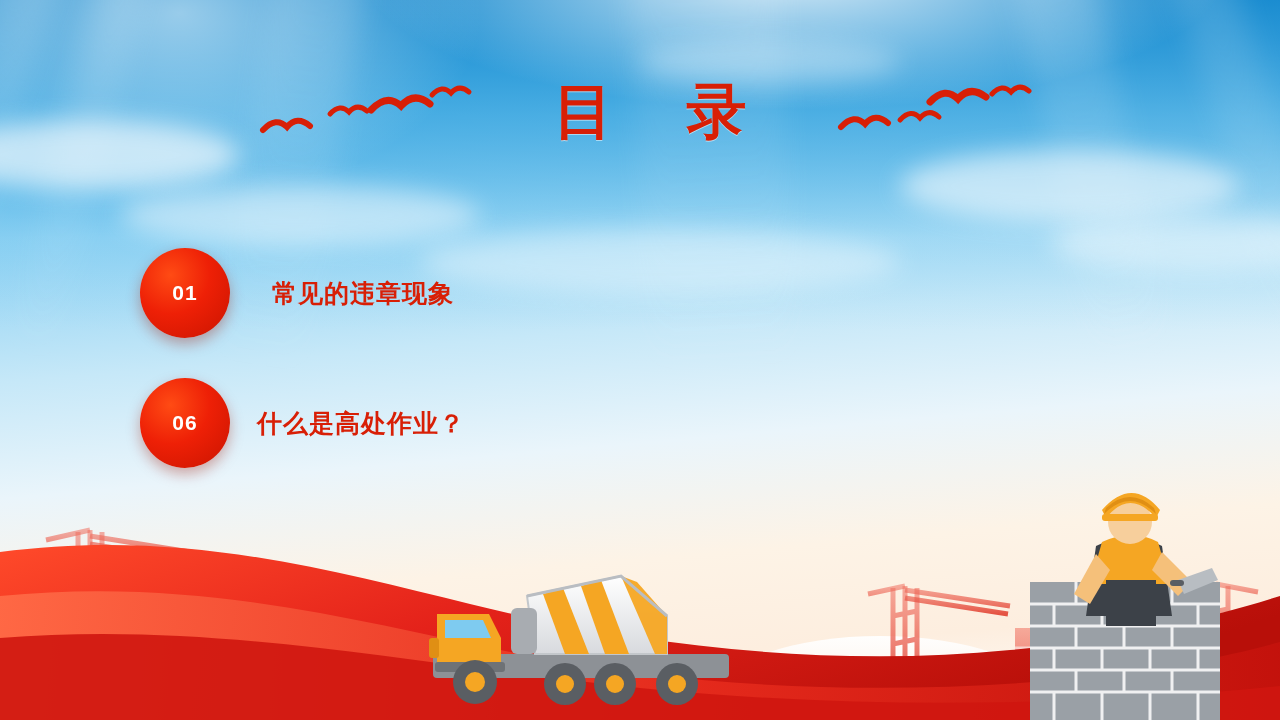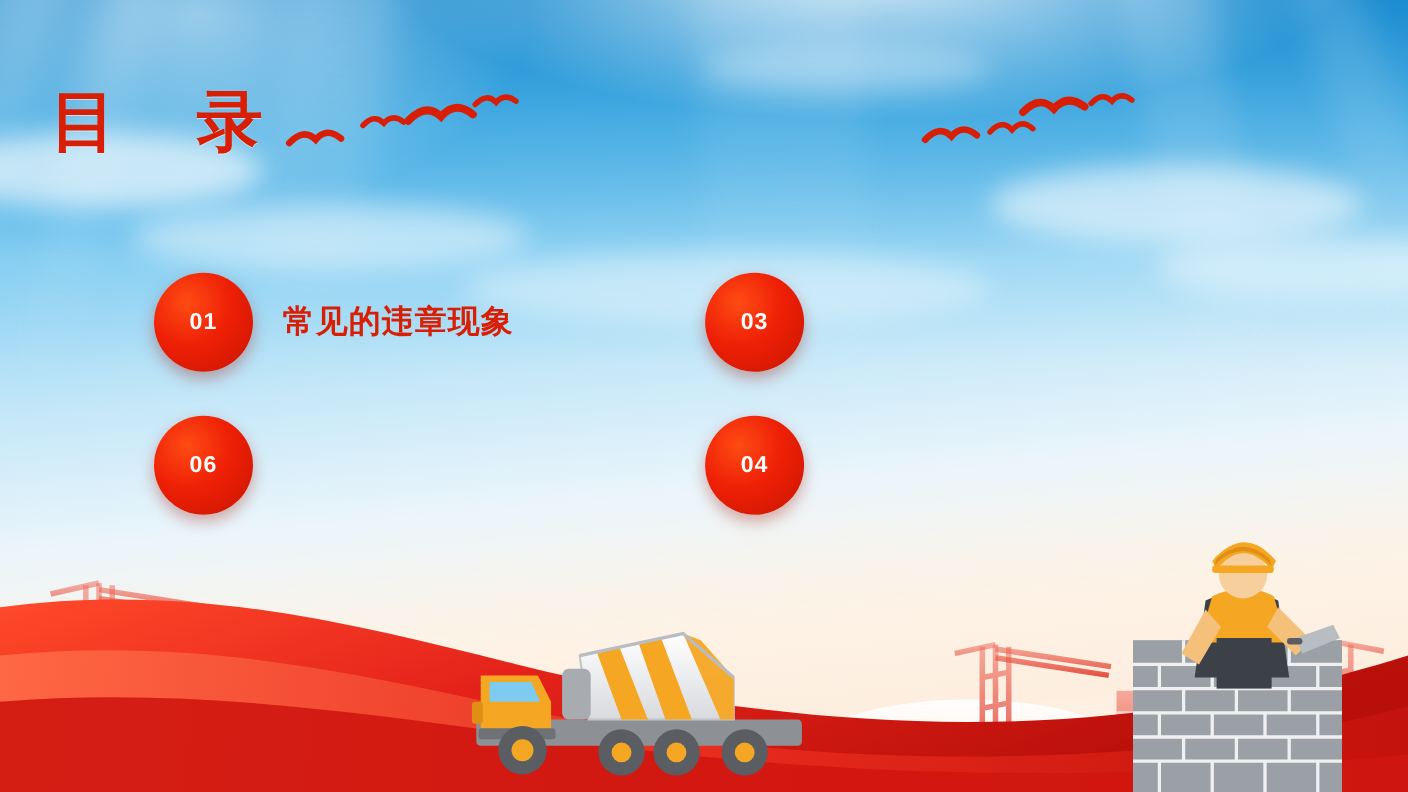--- a/index.html
+++ b/index.html
@@ -52,20 +52,21 @@
   .c3 { left: 900px;  top: 150px; width: 340px; height: 72px; opacity:.65; }
   .c4 { left: 1050px; top: 215px; width: 300px; height: 56px; opacity:.5; }
   .c5 { left: 420px;  top: 230px; width: 480px; height: 64px; opacity:.45; }
   .c6 { left: 640px;  top: 40px;  width: 260px; height: 44px; opacity:.35; }
 
   
   .title {
     position: absolute;
     left: 0; top: 78px;
     width: 1280px;
+    text-align: center;
     font-family: "DejaVu Serif", "Liberation Serif", serif;
     font-size: 60px;
     font-weight: 700;
     letter-spacing: 26px;
     text-indent: 26px;
     color: #d81f06;
     line-height: 1.1;
     text-shadow: 0 1px 0 rgba(255,255,255,0.5);
     padding-left: 20px;
   }
@@ -78,21 +79,21 @@
     position: absolute;
     left: 0; top: 248px;
     width: 1280px;
     height: 230px;
   }
   .menu-item {
     position: absolute;
     display: flex;
     align-items: center;
   }
-  .menu-item.p1 { left: 140px; top: 0px; }
+  .menu-item.p1 { left: 140px; top: 0px; gap: 15px; }
   .menu-item.p2 { left: 140px; top: 130px; }
   .menu-item.p3 { left: 641px; top: 0px; }
   .menu-item.p4 { left: 641px; top: 130px; }
 
   .bullet {
     width: 90px; height: 90px;
     border-radius: 50%;
     background: radial-gradient(circle at 34% 30%, #ff4b14 0%, #ee2006 45%, #c91400 100%);
     box-shadow: 0 6px 14px rgba(160,20,0,0.35);
     color: #ffffff;
@@ -102,21 +103,21 @@
     align-items: center;
     justify-content: center;
     letter-spacing: 1px;
     font-family: "Liberation Sans", sans-serif;
     flex: 0 0 auto;
   }
   .menu-label {
     margin-left: 27px;
     font-family: Liberation Serif, serif;
     font-weight: 700;
-    font-size: 29px;
+    font-size: 25px;
     color: #d81f06;
     white-space: nowrap;
     letter-spacing: 1px;
   }
 
   
   .skyline {
     position: absolute;
     left: 0; bottom: 0;
     width: 1280px; height: 330px;
@@ -172,28 +173,27 @@
 
   <div class="menu">
 
     <div class="menu-item p1">
       <div class="bullet">01</div>
       <div class="menu-label">常见的违章现象</div>
     </div>
 
     <div class="menu-item p2">
       <div class="bullet">06</div>
+      <div class="menu-label">什么是高处作业？</div>
     </div>
 
     <div class="menu-item p3">
-      <div class="bullet">03</div>
     </div>
 
     <div class="menu-item p4">
-      <div class="bullet">04</div>
     </div>
 
   </div>
 
   <svg class="skyline" viewBox="0 0 1280 330" preserveAspectRatio="none">
     <defs>
       <linearGradient id="silG" x1="0" y1="0" x2="0" y2="1">
         <stop offset="0%" stop-color="#f07060" stop-opacity="0.55"></stop>
         <stop offset="100%" stop-color="#e03828" stop-opacity="0.85"></stop>
       </linearGradient>

